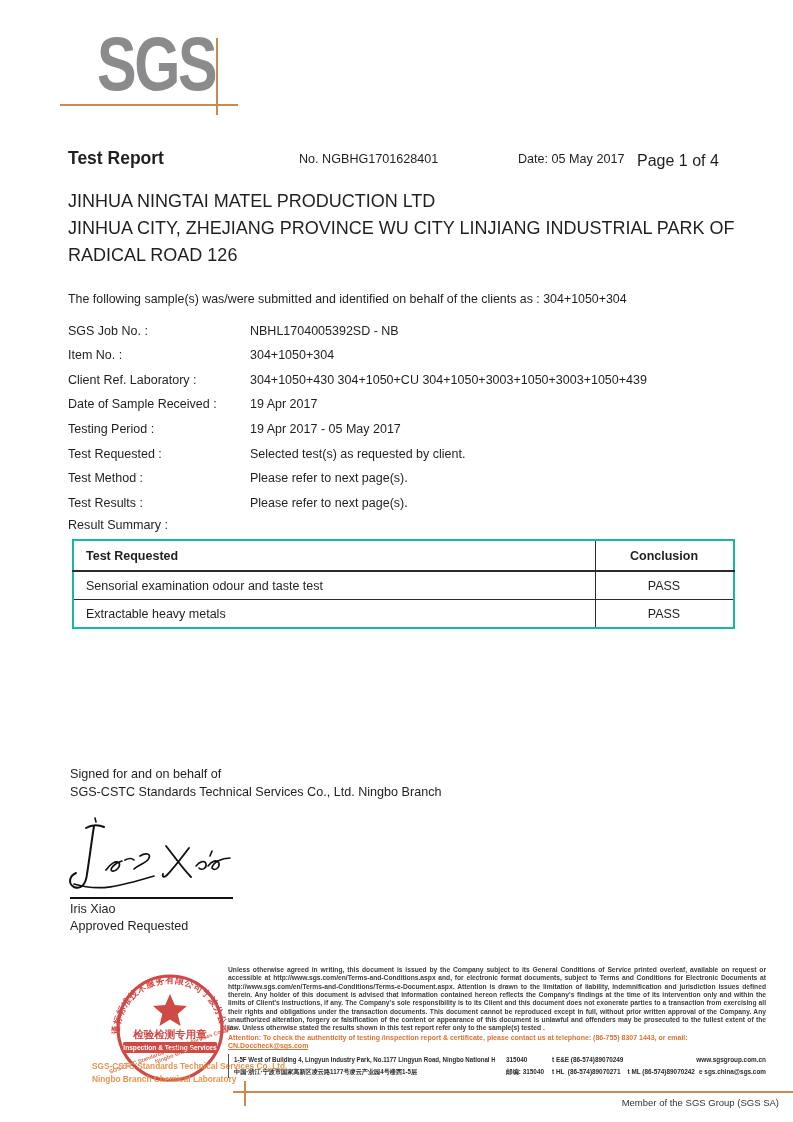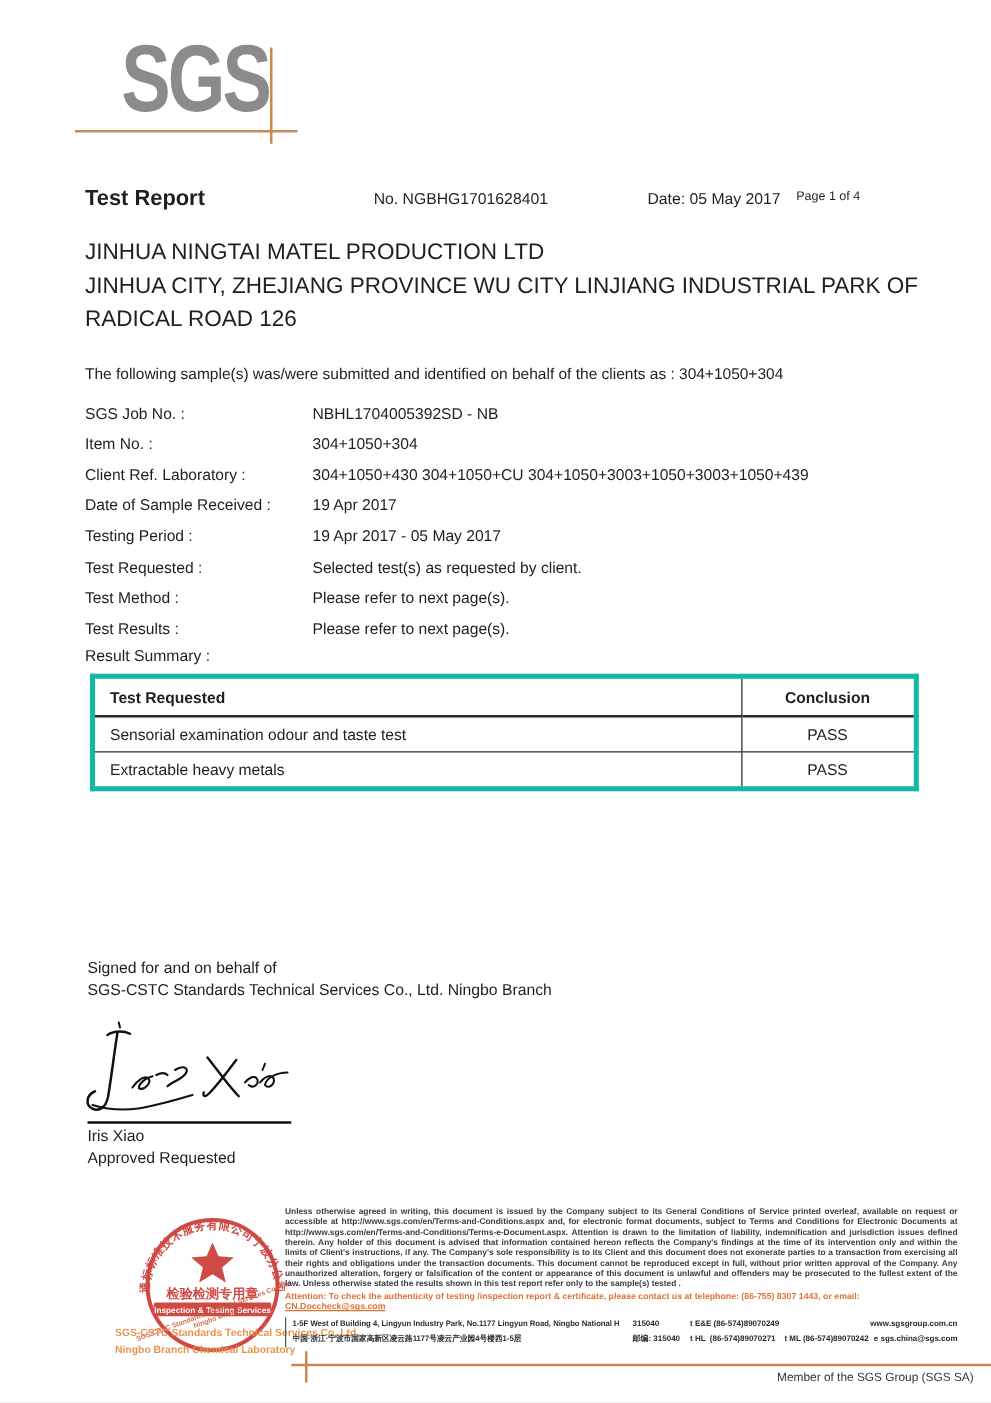--- a/index.html
+++ b/index.html
@@ -14,37 +14,37 @@
     font-size:76px; font-weight:bold; color:#8b8b8e;
     letter-spacing:-3px; transform:scaleX(0.78); transform-origin:left top;
     line-height:1;
   }
   .logo-hline { position:absolute; left:60px; top:104px; width:178px; height:2px; background:#c98a50; }
   .logo-vline { position:absolute; left:216px; top:38px; width:2px; height:77px; background:#c98a50; }
   
   .report-title { position:absolute; left:68px; top:148px; font-size:17.5px; font-weight:bold; }
   .report-no   { position:absolute; left:299px; top:152px; font-size:12.6px; }
   .report-date { position:absolute; left:487px; top:152px; font-size:12.6px;margin-left:31px; }
-  .report-page { position:absolute; left:637px; top:152px; font-size:10px; }
+  .report-page { position:absolute; left:637px; top:152px; font-size:16px; }
   
   .client-block { position:absolute; left:68px; top:188px; font-size:18px; line-height:27px; }
   
   .intro-line { position:absolute; left:68px; top:292px; font-size:12.4px; }
   .details { position:absolute; left:68px; top:313px; width:670px; }
   .detail-row { display:flex; height:24.6px; align-items:flex-end; font-size:12.5px; }
   .detail-label { flex:0 0 182px; }
   .detail-value { flex:1; }
   
   .summary-heading { position:absolute; left:68px; top:518px; font-size:12.6px; }
   .summary-table {
     position:absolute; left:72px; top:539px; width:663px;
     border-collapse:collapse; font-size:12.5px;
   }
   .summary-table th, .summary-table td { border:1.6px solid #2a2a2a; }
-  .summary-table { border:4px solid #14b8a6; }
+  .summary-table { border:2px solid #14b8a6; }
   .summary-table th { height:27px; font-weight:bold; text-align:left; padding-left:12px; }
   .summary-table th.col-conclusion { width:136px; text-align:center; padding-left:0; border-bottom:2px solid #2a2a2a; }
   .summary-table th.col-test { border-bottom:2px solid #2a2a2a; }
   .summary-table td { height:25px; padding-left:12px; }
   .summary-table td.cell-conclusion { text-align:center; padding-left:0; }
   
   .sign-block { position:absolute; left:70px; top:766px; font-size:12.6px; line-height:17.5px; }
   .signature-svg { position:absolute; left:62px; top:814px; }
   .sign-line { position:absolute; left:70px; top:897px; width:163px; height:2px; background:#111; }
   .sign-name  { position:absolute; left:70px; top:902px; font-size:12.6px; }

